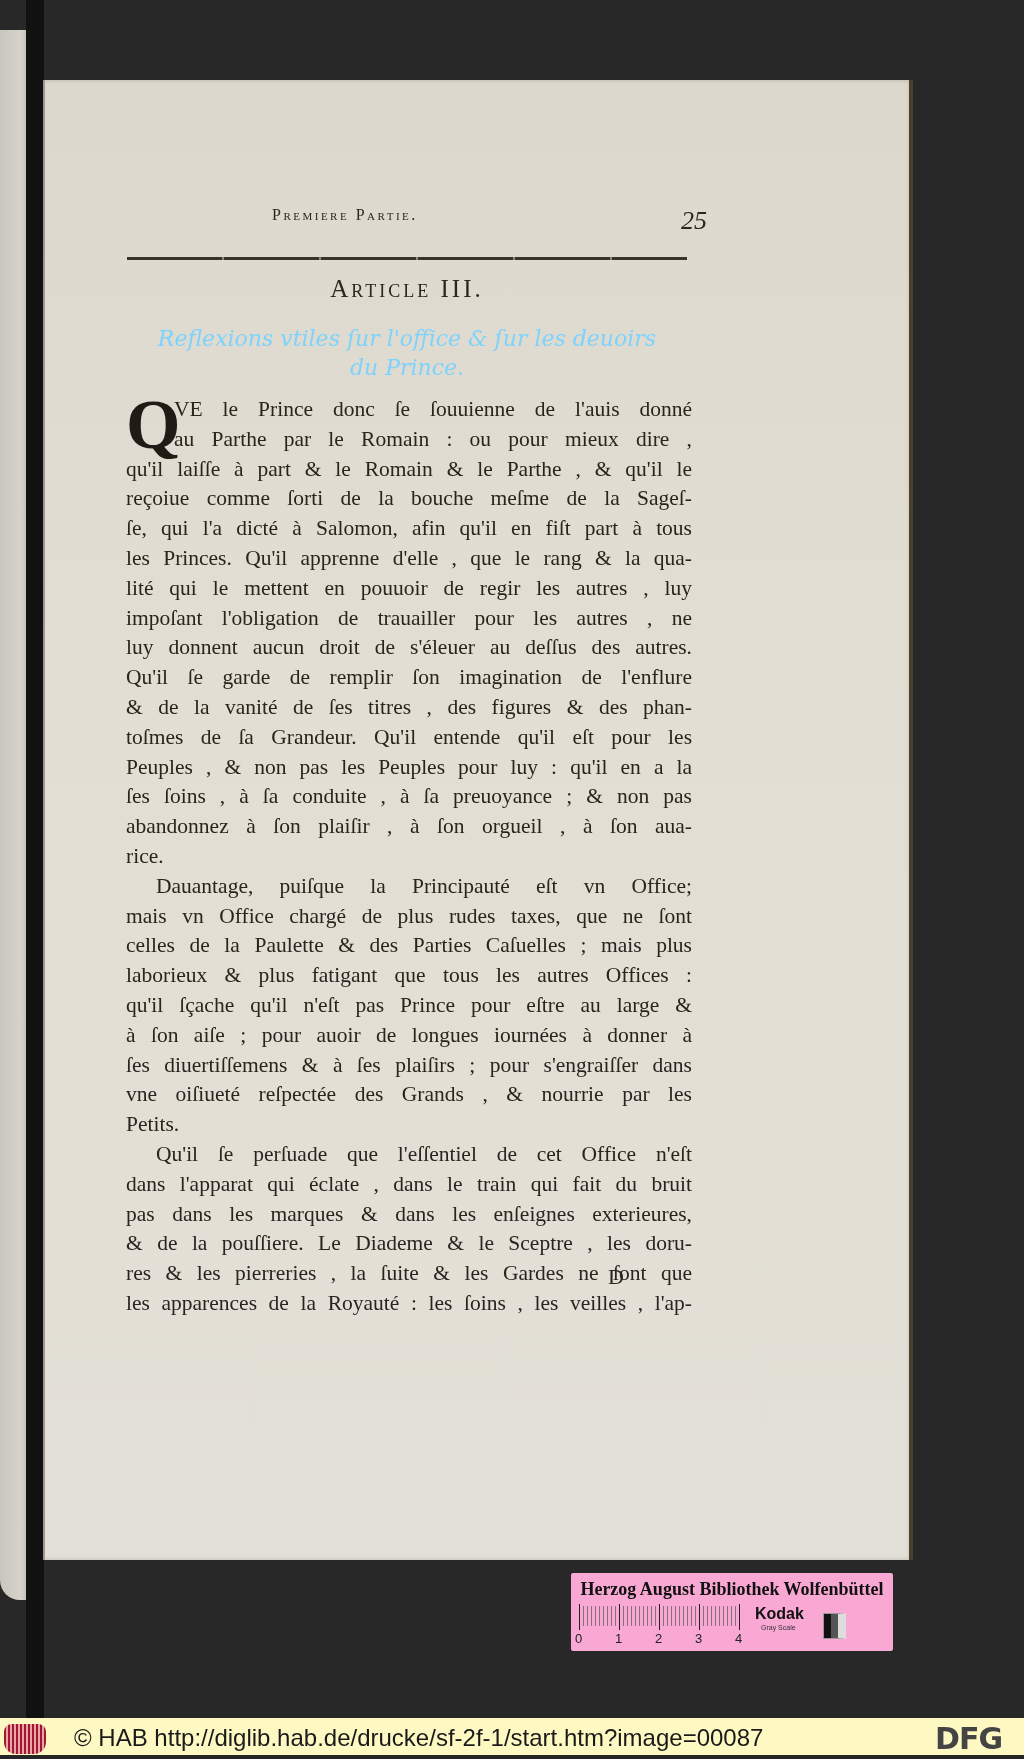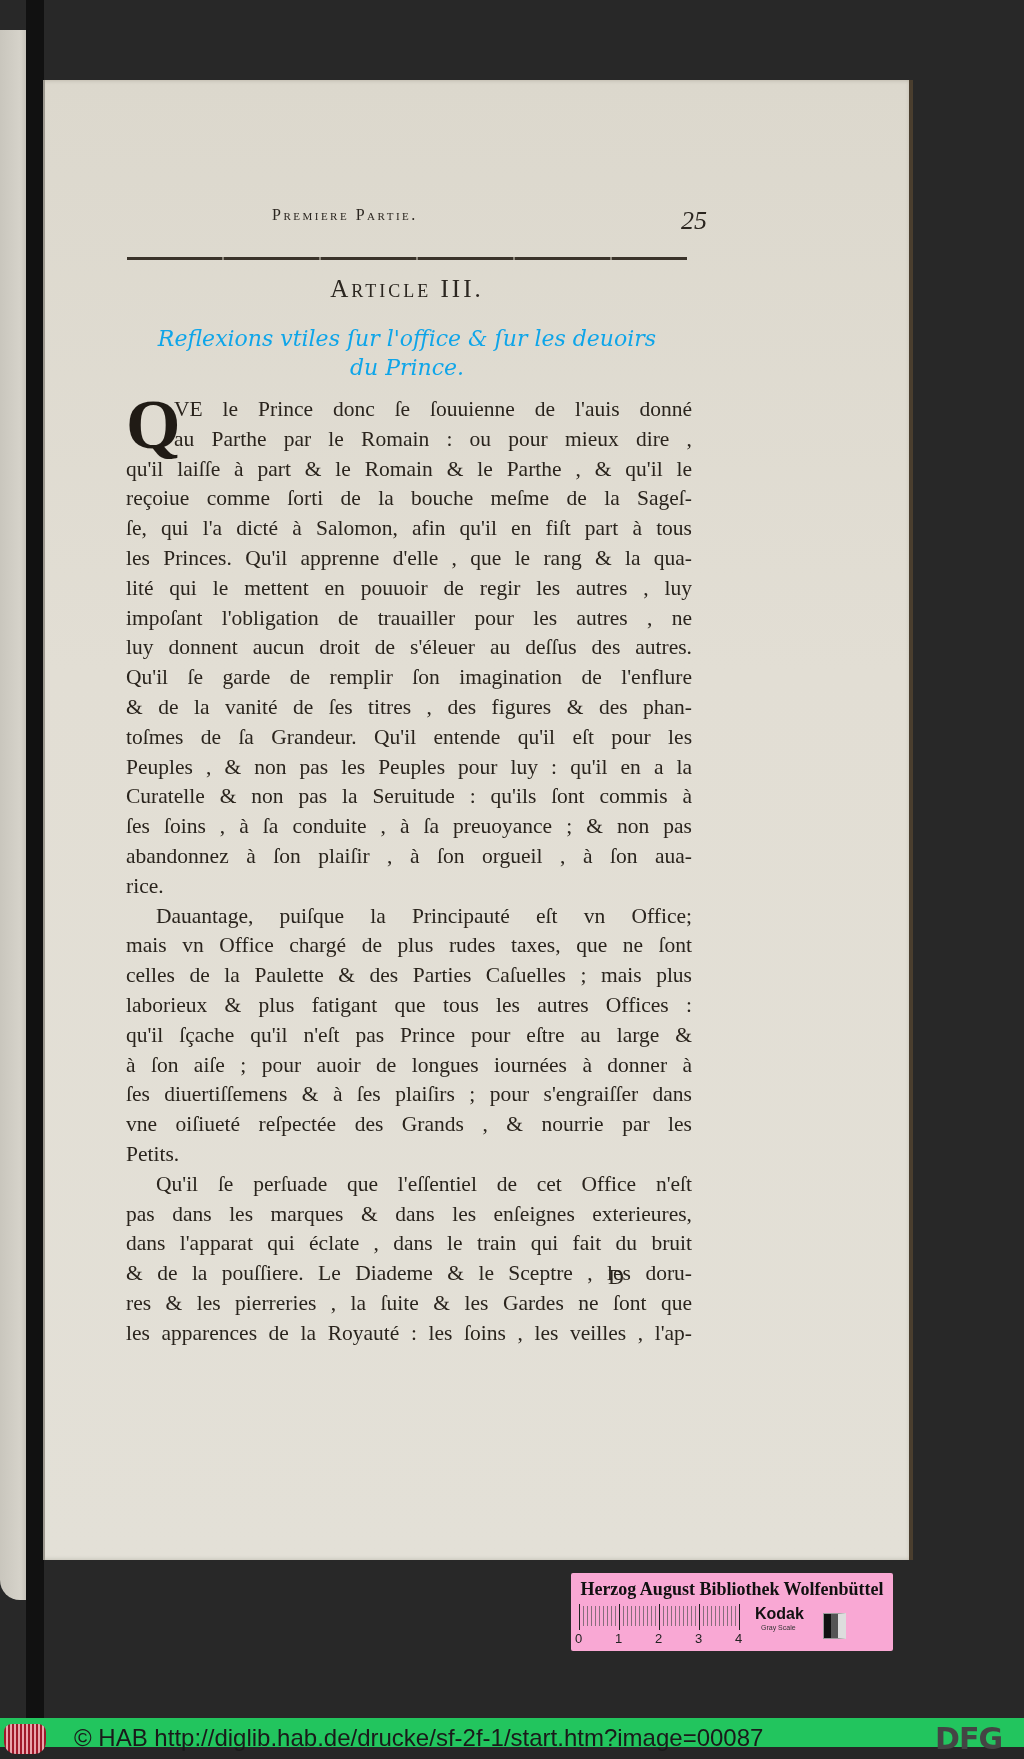--- a/index.html
+++ b/index.html
@@ -113,21 +113,21 @@
     .subtitle {
       position: absolute;
       left: 127px;
       top: 324px;
       width: 560px;
       text-align: center;
       font-family: "DejaVu Serif", serif;
       font-style: italic;
       font-size: 22px;
       line-height: 29px;
-      color: #0ea5e9;
+      color: #7dd3fc;
     }
 
     .body-text {
       position: absolute;
       left: 126px;
       top: 395px;
       width: 566px;
       font-family: "Liberation Serif", serif;
       font-size: 21.5px;
       line-height: 29.8px;
@@ -239,22 +239,22 @@
       border: 1px solid #999;
       border-right: 8px solid #ddd;
     }
 
     
     .footer {
       position: absolute;
       left: 0;
       top: 1718px;
       width: 1024px;
-      height: 29px;
-      background: #22c55e;
+      height: 37px;
+      background: #fef9c3;
     }
     .hab-logo {
       position: absolute;
       left: 4px;
       top: 6px;
       width: 42px;
       height: 30px;
       background: repeating-linear-gradient(90deg, #a0182a 0 2px, #e9a3ab 2px 4px);
       border-radius: 8px 8px 12px 12px;
     }
@@ -310,38 +310,37 @@
   <span class="line">reçoiue comme ſorti de la bouche meſme de la Sageſ-</span>
   <span class="line">ſe, qui l'a dicté à Salomon, afin qu'il en fiſt part à tous</span>
   <span class="line">les Princes.  Qu'il apprenne d'elle , que le rang &amp; la qua-</span>
   <span class="line">lité qui le mettent en pouuoir de regir les autres , luy</span>
   <span class="line">impoſant l'obligation de trauailler pour les autres , ne</span>
   <span class="line">luy donnent aucun droit de s'éleuer au deſſus des autres.</span>
   <span class="line">Qu'il ſe garde de remplir ſon imagination de l'enflure</span>
   <span class="line">&amp; de la vanité de ſes titres , des figures &amp; des phan-</span>
   <span class="line">toſmes de ſa Grandeur. Qu'il entende qu'il eſt pour les</span>
   <span class="line">Peuples , &amp; non pas les Peuples pour luy : qu'il en a la</span>
-  <span class="line">Curatelle &amp; non pas la Seruitude : qu'ils ſont commis à</span>
   <span class="line">ſes ſoins , à ſa conduite , à ſa preuoyance ; &amp; non pas</span>
   <span class="line">abandonnez à ſon plaiſir , à ſon orgueil , à ſon aua-</span>
   <span class="line last">rice.</span>
 
   <span class="line indent">Dauantage, puiſque la Principauté eſt vn Office;</span>
   <span class="line">mais vn Office chargé de plus rudes taxes, que ne ſont</span>
   <span class="line">celles de la Paulette &amp; des Parties Caſuelles ; mais plus</span>
   <span class="line">laborieux &amp; plus fatigant que tous les autres Offices :</span>
   <span class="line">qu'il ſçache qu'il n'eſt pas Prince pour eſtre au large &amp;</span>
   <span class="line">à ſon aiſe ; pour auoir de longues iournées à donner à</span>
   <span class="line">ſes diuertiſſemens &amp; à ſes plaiſirs ; pour s'engraiſſer dans</span>
   <span class="line">vne oiſiueté reſpectée des Grands , &amp; nourrie par les</span>
   <span class="line last">Petits.</span>
 
   <span class="line indent">Qu'il ſe perſuade que l'eſſentiel de cet Office n'eſt</span>
+  <span class="line">dans l'apparat qui éclate , dans le train qui fait du bruit</span>
   <span class="line">pas dans les marques &amp; dans les enſeignes exterieures,</span>
-  <span class="line">dans l'apparat qui éclate , dans le train qui fait du bruit</span>
   <span class="line">&amp; de la pouſſiere.  Le Diademe &amp; le Sceptre , les doru-</span>
   <span class="line">res &amp; les pierreries , la ſuite &amp; les Gardes ne ſont que</span>
   <span class="line">les apparences de la Royauté : les ſoins , les veilles , l'ap-</span>
 </div>
 
 <div class="signature">D</div>
 
 <div class="color-card">
   <div class="card-title">Herzog August Bibliothek Wolfenbüttel</div>
   <div class="ruler"></div>

